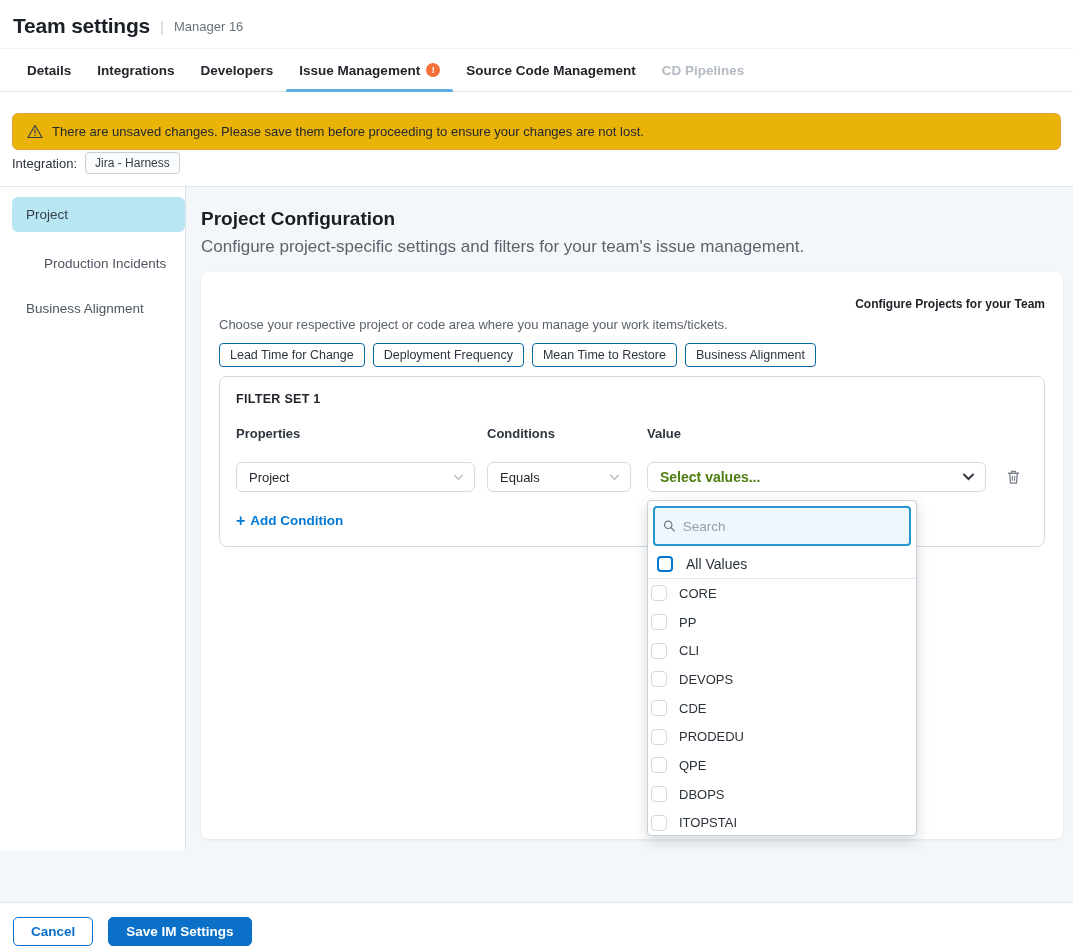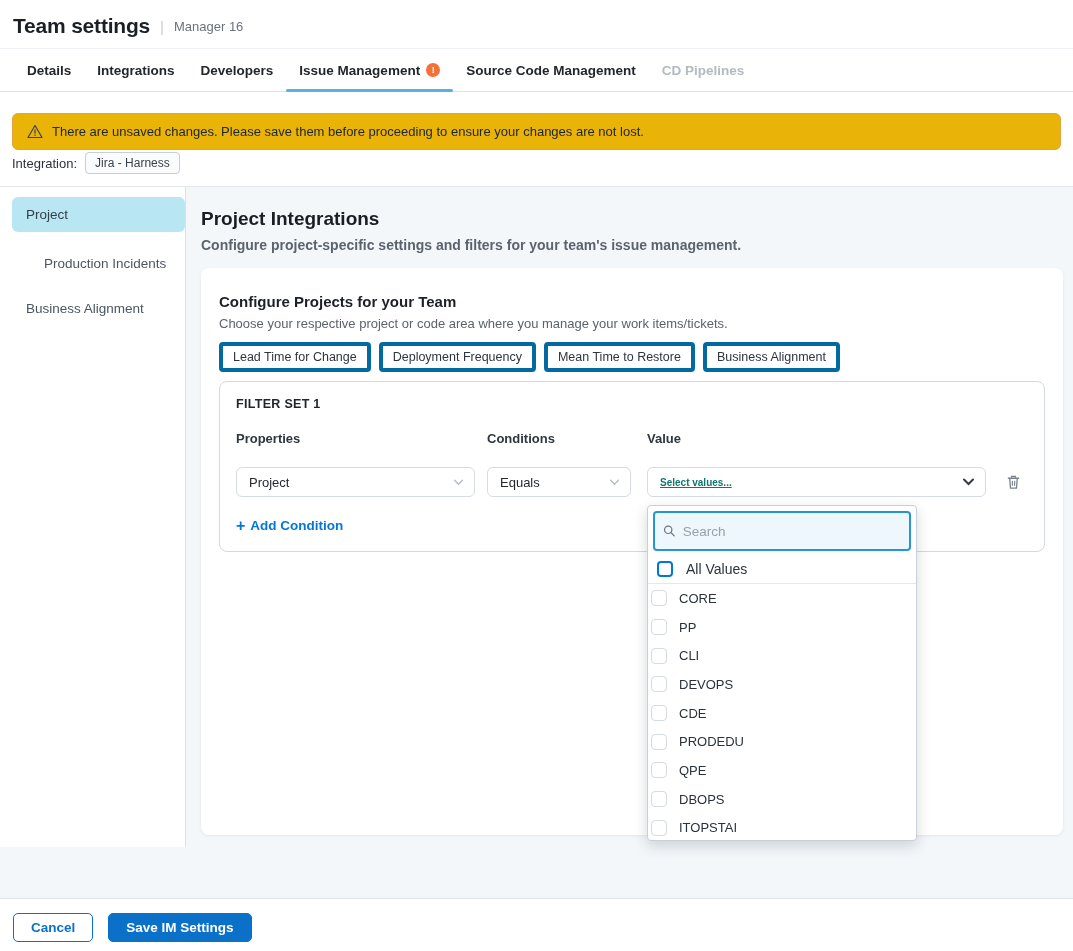--- a/index.html
+++ b/index.html
@@ -97,37 +97,37 @@
     display:flex; align-items:center;
     color:#33404a; margin-top:0;
   }
   .side-item.active + .side-item { margin-top:24px;padding-left:44px; }
 
   .main {
     flex:1; background:#f3f7fa;
     padding:21px 10px 12px 15px;
   }
   .main h2 { font-size:19px; font-weight:700; color:#1a1e24; }
-  .main .main-sub { font-size:14px; color:#5b636d; margin-top:7px;font-weight:bold; }
+  .main .main-sub { font-size:17px; color:#5b636d; margin-top:7px; }
 
   
   .card {
     margin-top:15px;
     background:#fff;
     border-radius:8px;
     box-shadow:0 1px 3px rgba(40,50,60,0.08);
     height:567px;
     padding:25px 18px 0 18px;
     position:relative;
   }
-  .card h3 { font-size:15px; font-weight:700; color:#1d2127; }
+  .card h3 { font-size:12px; font-weight:700; color:#1d2127;text-align:right; }
   .card .card-sub { font-size:13px; color:#5b636d; margin-top:6px; }
   .chips { display:flex; gap:8px; margin-top:11px; }
   .chip {
-    border:4px solid #0369a1; border-radius:4px;
+    border:1px solid #0369a1; border-radius:4px;
     padding:4px 10px; font-size:12.5px; color:#2e3540;
     background:#fff; white-space:nowrap;
   }
 
   
   .filter-box {
     margin-top:9px;
     border:1px solid #d4d9e0; border-radius:8px;
     padding:15px 16px 17px 16px;
     height:171px;
@@ -139,21 +139,21 @@
   .w1 { width:239px; margin-right:12px; }
   .w2 { width:144px; margin-right:16px; }
   .w3 { width:339px; margin-right:18px; }
   .filter-row { margin-top:21px; position:relative; }
   .select {
     height:30px; border:1px solid #d6dae2; border-radius:6px;
     background:#fff; display:flex; align-items:center;
     padding:0 10px 0 12px; font-size:13px; color:#23292f;
     cursor:pointer; justify-content:space-between;
   }
-  .select.value-select { font-weight:700; font-size:10px; color:#0f766e;text-decoration:underline; }
+  .select.value-select { font-weight:700; font-size:14px; color:#4d7c0f; }
   .trash-btn { background:none; border:none; cursor:pointer; padding:2px; display:flex; }
   .add-condition {
     margin-top:21px;
     display:inline-flex; align-items:center; gap:5px;
     font-size:13.5px; font-weight:700; color:#0278d5;
     background:none; border:none; cursor:pointer;
   }
   .add-condition .plus { font-size:16px; font-weight:700; line-height:13px; }
 
   
@@ -268,21 +268,21 @@
 
 <div class="body-wrap">
 
   <div class="sidebar">
     <div class="side-item active">Project</div>
     <div class="side-item">Production Incidents</div>
     <div class="side-item">Business Alignment</div>
   </div>
 
   <div class="main">
-    <h2>Project Integrations</h2>
+    <h2>Project Configuration</h2>
     <div class="main-sub">Configure project-specific settings and filters for your team's issue management.</div>
 
     <div class="card">
       <h3>Configure Projects for your Team</h3>
       <div class="card-sub">Choose your respective project or code area where you manage your work items/tickets.</div>
 
       <div class="chips">
         <span class="chip">Lead Time for Change</span>
         <span class="chip">Deployment Frequency</span>
         <span class="chip">Mean Time to Restore</span>

